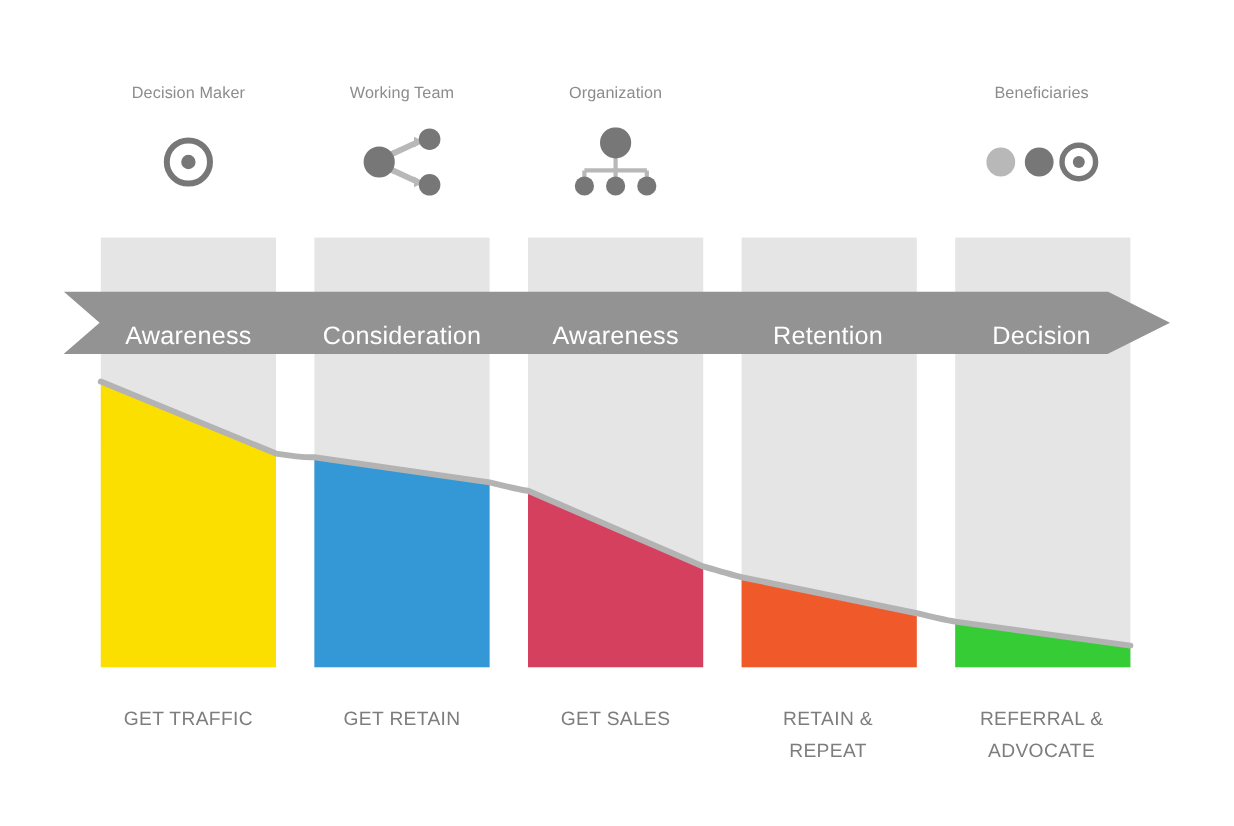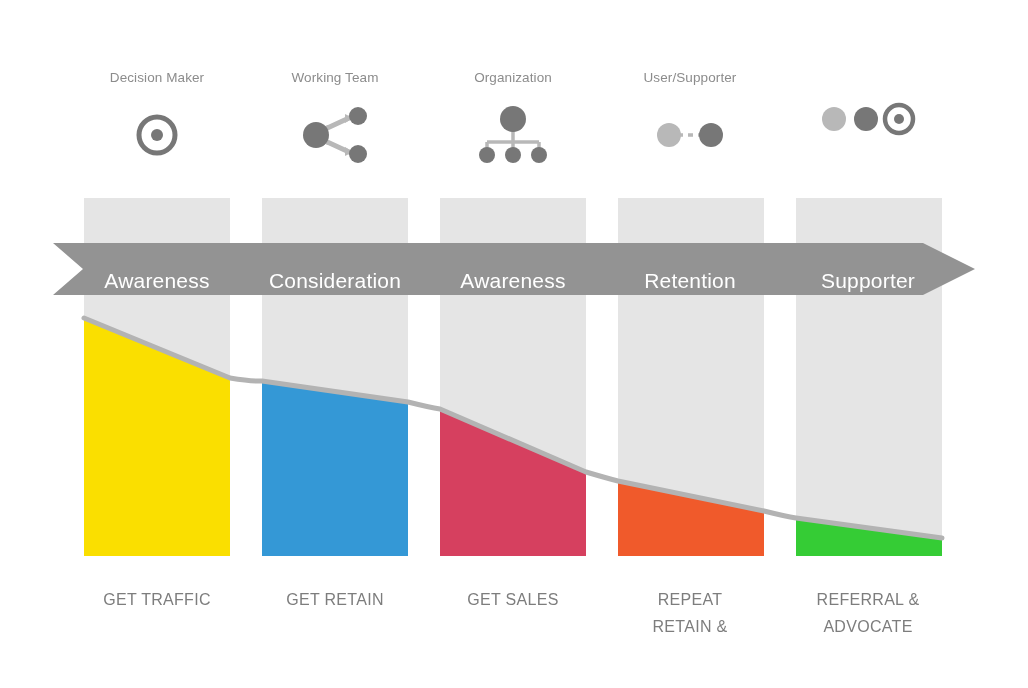--- a/index.html
+++ b/index.html
@@ -139,32 +139,23 @@
         <path d="M40 36 L40 46" stroke="#b8b8b8" stroke-width="3.5"></path>
         <path d="M66 36 L66 46" stroke="#b8b8b8" stroke-width="3.5"></path>
         <circle cx="40" cy="13" r="13" fill="#777777"></circle>
         <circle cx="14" cy="49" r="8" fill="#777777"></circle>
         <circle cx="40" cy="49" r="8" fill="#777777"></circle>
         <circle cx="66" cy="49" r="8" fill="#777777"></circle>
       </svg>
     </div>
   </div>
 
-  <div class="persona" style="left:600px">
-    <div class="persona-label">User/Supporter</div>
-    <div class="persona-icon">
-      <svg width="76" height="40" viewBox="0 0 76 40" aria-hidden="true">
-        <path d="M26 20 L50 20" stroke="#b8b8b8" stroke-width="3.5" stroke-dasharray="5 5"></path>
-        <circle cx="17" cy="20" r="12" fill="#b8b8b8"></circle>
-        <circle cx="59" cy="20" r="12" fill="#777777"></circle>
-      </svg>
-    </div>
-  </div>
 
   <div class="persona" style="left:778px">
+    <div class="persona-label">Beneficiaries</div>
     <div class="persona-icon">
       <svg width="96" height="42" viewBox="0 0 96 42" aria-hidden="true">
         <circle cx="14" cy="21" r="12" fill="#b8b8b8"></circle>
         <circle cx="46" cy="21" r="12" fill="#777777"></circle>
         <circle cx="79" cy="21" r="14" fill="none" stroke="#777777" stroke-width="4.5"></circle>
         <circle cx="79" cy="21" r="5" fill="#777777"></circle>
       </svg>
     </div>
   </div>
 
@@ -175,21 +166,21 @@
   <div class="col-bg" style="left:796px;width:146px"></div>
 
   <svg id="banner" viewBox="0 0 922 52">
     <path d="M0 0 L870 0 L922 26 L870 52 L0 52 L30 26 Z" fill="#939393"></path>
   </svg>
 
   <div class="stage-label" style="left:67px">Awareness</div>
   <div class="stage-label" style="left:245px">Consideration</div>
   <div class="stage-label" style="left:423px">Awareness</div>
   <div class="stage-label" style="left:600px">Retention</div>
-  <div class="stage-label" style="left:778px">Supporter</div>
+  <div class="stage-label" style="left:778px">Decision</div>
 
   <svg id="bars" viewBox="0 0 1028 688">
     <g id="bar-shapes">
         <path d="M84 318 L230 378 L230 556 L84 556 Z" fill="#fadf00"></path>
         <path d="M262 381 L408 402 L408 556 L262 556 Z" fill="#3498d6"></path>
         <path d="M440 409 L586 472 L586 556 L440 556 Z" fill="#d6405f"></path>
         <path d="M618 481 L764 511 L764 556 L618 556 Z" fill="#f05a2b"></path>
         <path d="M796 518 L942 538 L942 556 L796 556 Z" fill="#35cc35"></path>
       </g>
     <path id="trend-path" fill="none" stroke-linecap="round" stroke-linejoin="round" d="M84 318 L230 378 Q252 381.5 262 381 L408 402 Q430 407.5 440 409 L586 472 Q608 478.5 618 481 L764 511 Q786 516.5 796 518 L942 538" stroke="#b3b3b3" stroke-width="5"></path>
@@ -201,21 +192,21 @@
   </div>
   <div class="action" style="left:245px">
     <span>GET RETAIN</span>
     <span></span>
   </div>
   <div class="action" style="left:423px">
     <span>GET SALES</span>
     <span></span>
   </div>
   <div class="action" style="left:600px">
+    <span>RETAIN &amp;</span>
     <span>REPEAT</span>
-    <span>RETAIN &amp;</span>
   </div>
   <div class="action" style="left:778px">
     <span>REFERRAL &amp;</span>
     <span>ADVOCATE</span>
   </div>
 
 </div>
 
 </body></html>

